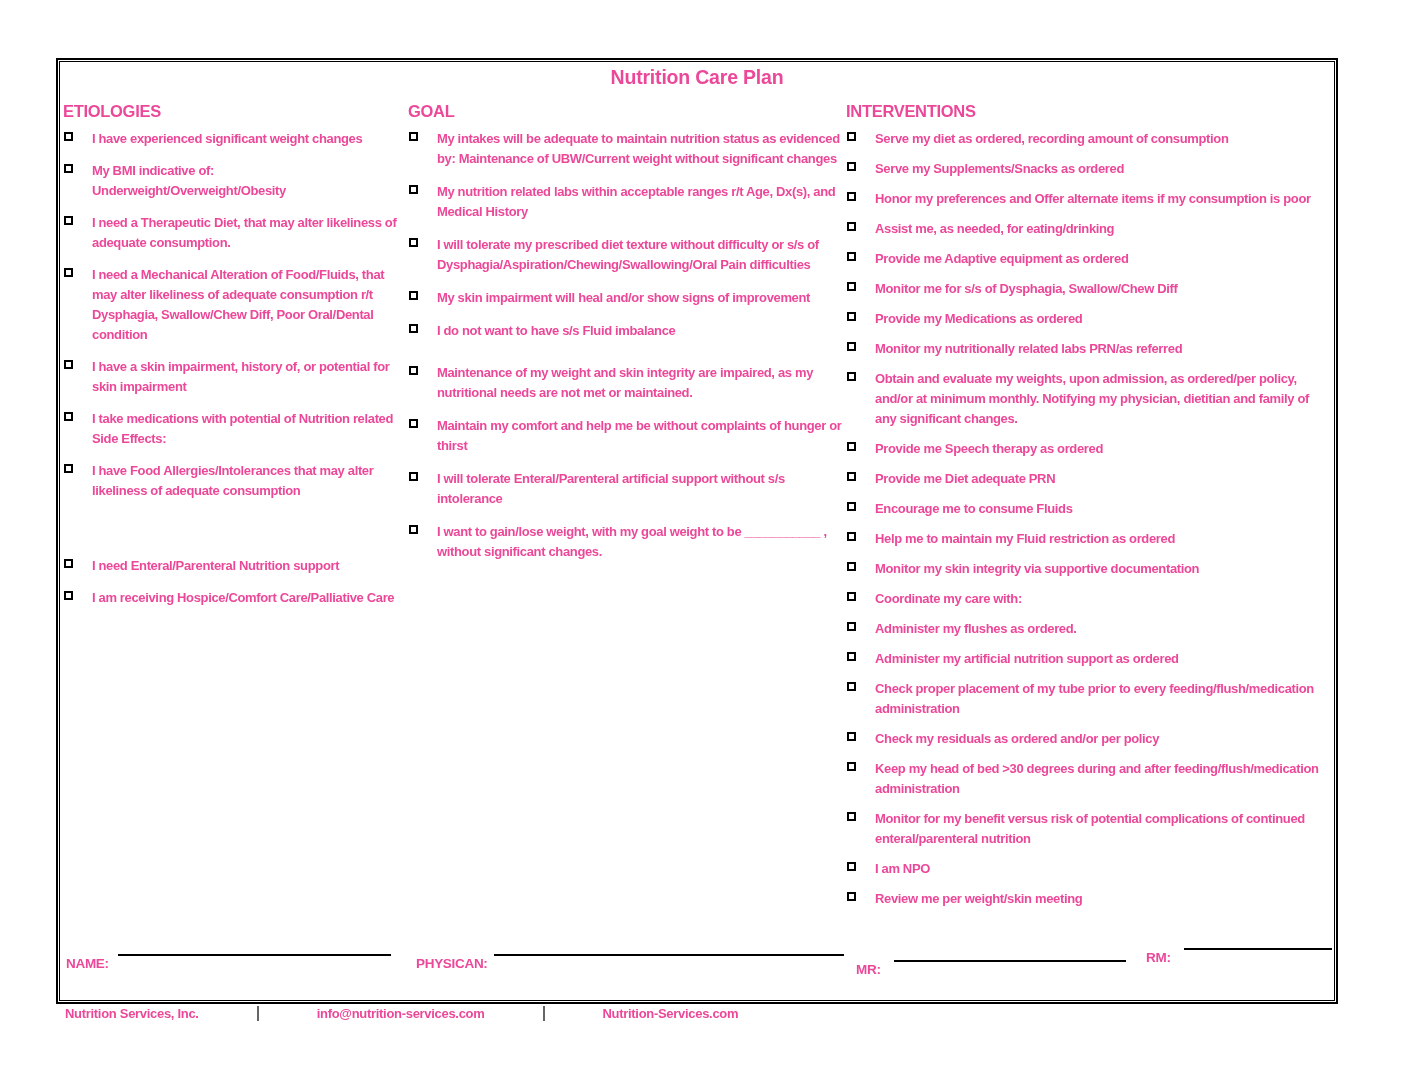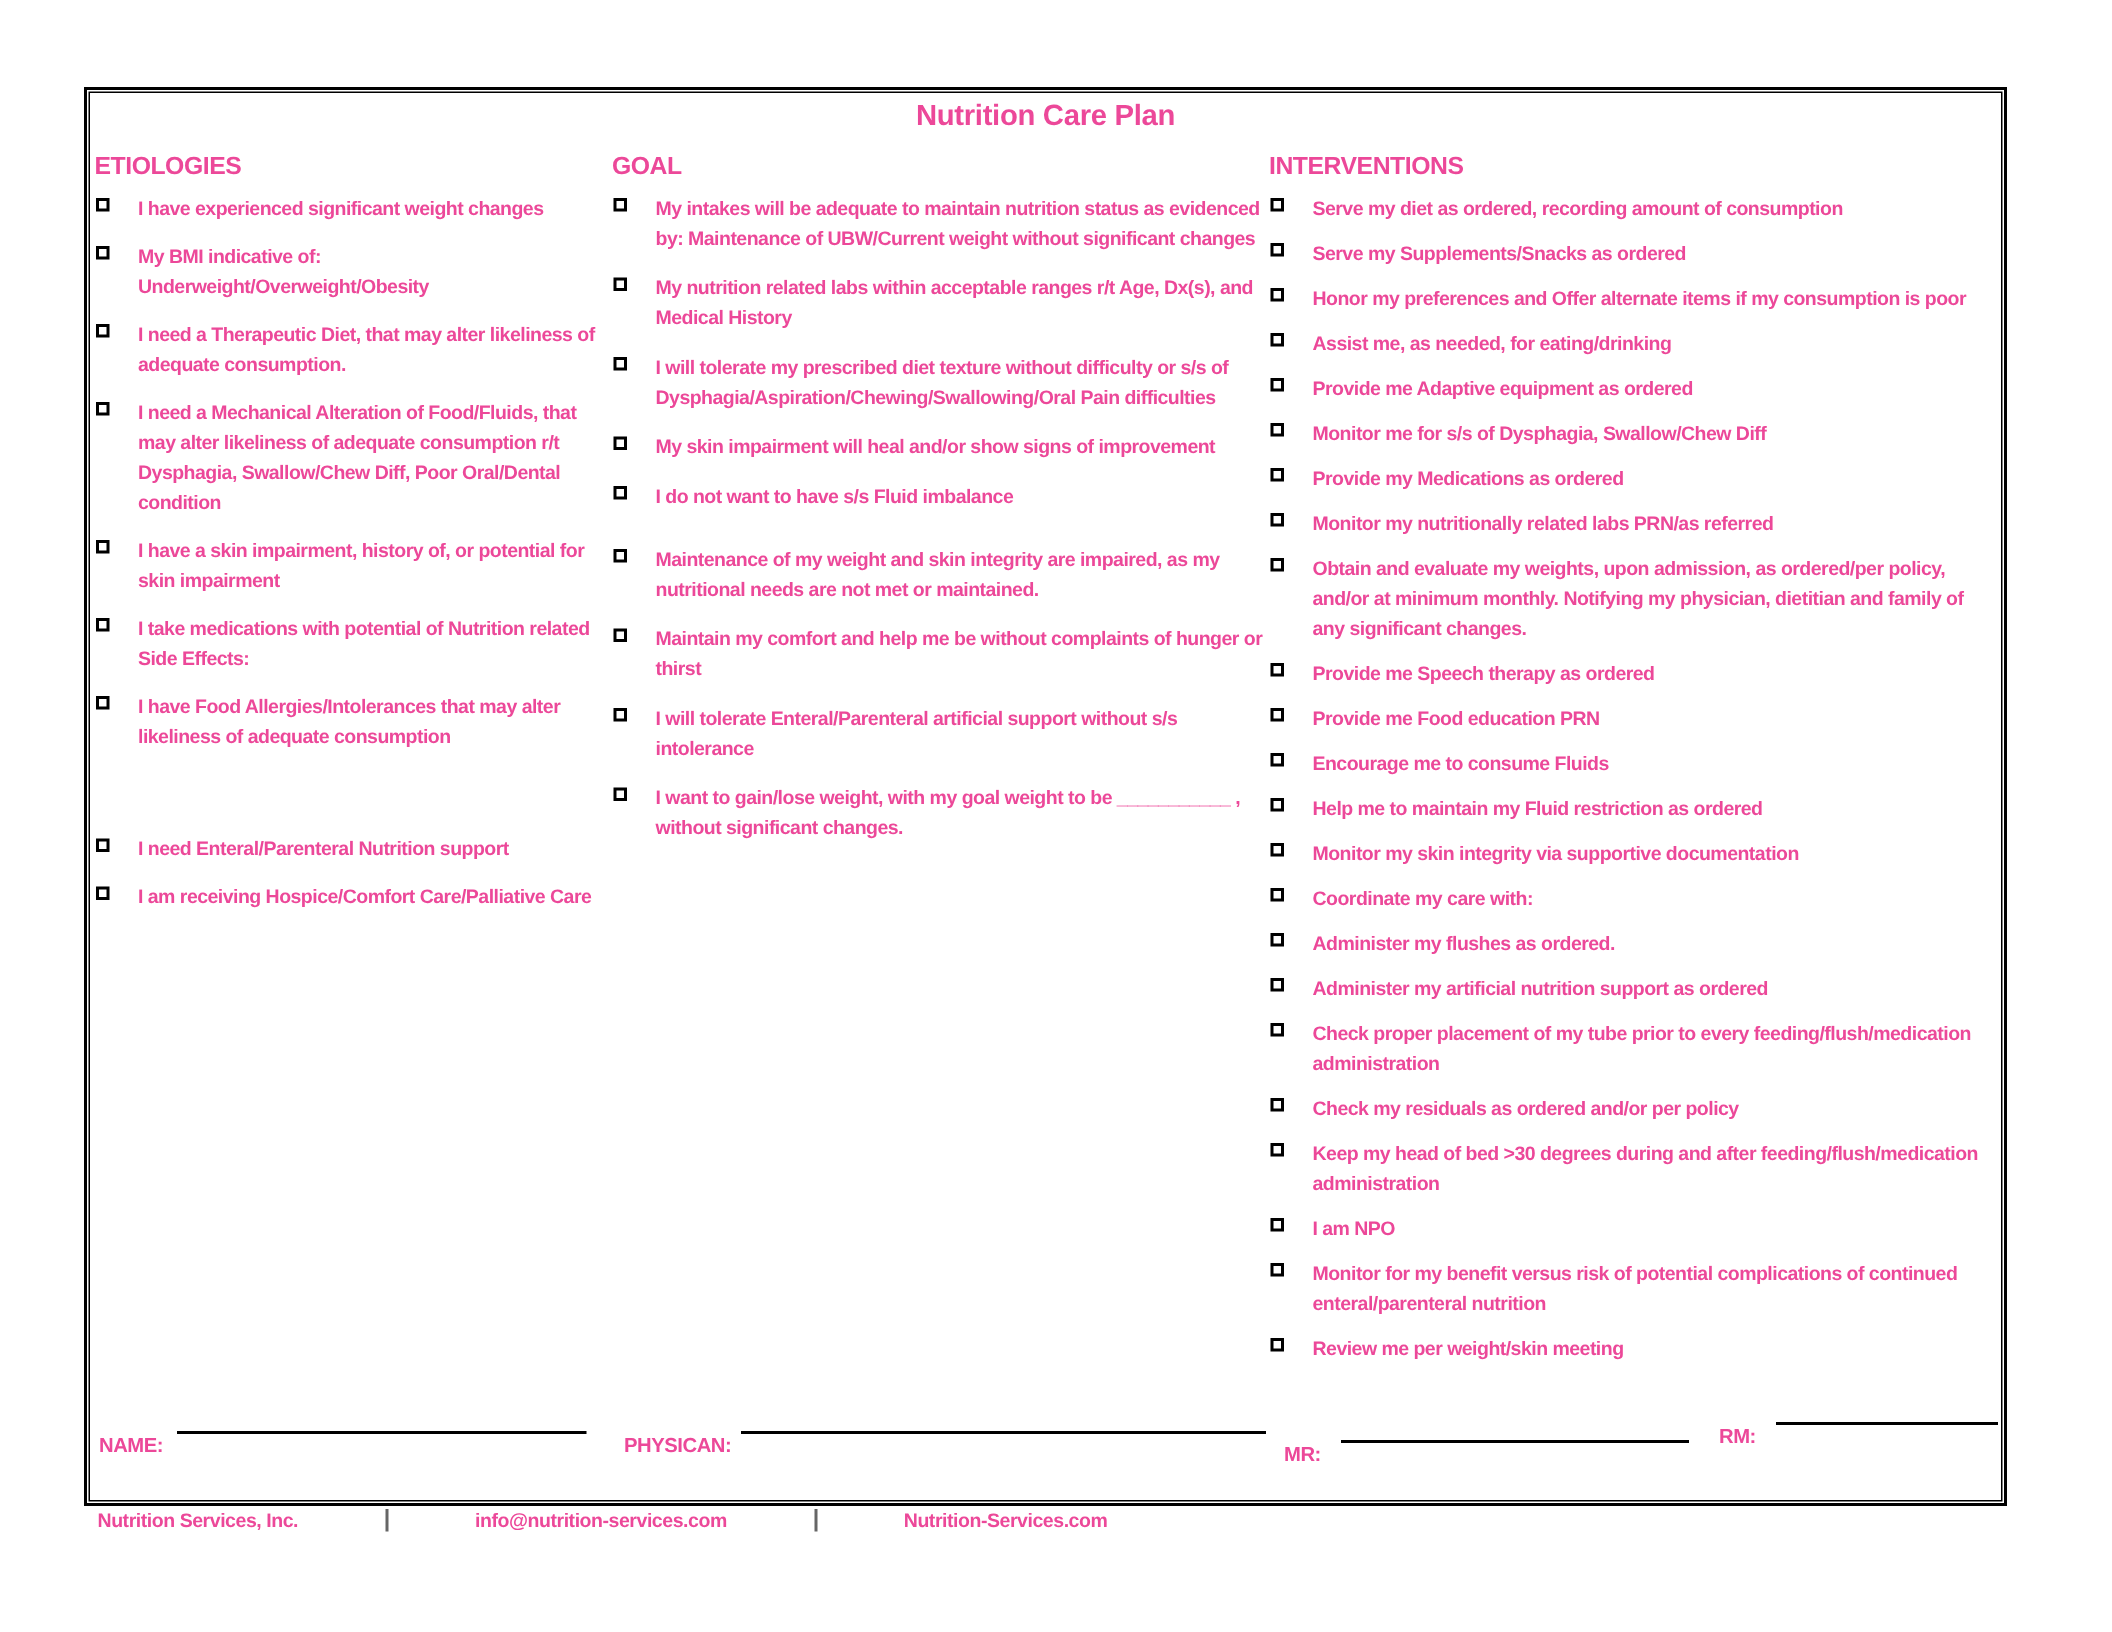--- a/index.html
+++ b/index.html
@@ -164,32 +164,32 @@
           <div class="check-item"><span class="checkbox"></span><span class="item-text">Serve my diet as ordered, recording amount of consumption</span></div>
           <div class="check-item"><span class="checkbox"></span><span class="item-text">Serve my Supplements/Snacks as ordered</span></div>
           <div class="check-item"><span class="checkbox"></span><span class="item-text">Honor my preferences and Offer alternate items if my consumption is poor</span></div>
           <div class="check-item"><span class="checkbox"></span><span class="item-text">Assist me, as needed, for eating/drinking</span></div>
           <div class="check-item"><span class="checkbox"></span><span class="item-text">Provide me Adaptive equipment as ordered</span></div>
           <div class="check-item"><span class="checkbox"></span><span class="item-text">Monitor me for s/s of Dysphagia, Swallow/Chew Diff</span></div>
           <div class="check-item"><span class="checkbox"></span><span class="item-text">Provide my Medications as ordered</span></div>
           <div class="check-item"><span class="checkbox"></span><span class="item-text">Monitor my nutritionally related labs PRN/as referred</span></div>
           <div class="check-item"><span class="checkbox"></span><span class="item-text">Obtain and evaluate my weights, upon admission, as ordered/per policy, and/or at minimum monthly. Notifying my physician, dietitian and family of any significant changes.</span></div>
           <div class="check-item"><span class="checkbox"></span><span class="item-text">Provide me Speech therapy as ordered</span></div>
-          <div class="check-item"><span class="checkbox"></span><span class="item-text">Provide me Food education PRN</span></div>
+          <div class="check-item"><span class="checkbox"></span><span class="item-text">Provide me Diet adequate PRN</span></div>
           <div class="check-item"><span class="checkbox"></span><span class="item-text">Encourage me to consume Fluids</span></div>
           <div class="check-item"><span class="checkbox"></span><span class="item-text">Help me to maintain my Fluid restriction as ordered</span></div>
           <div class="check-item"><span class="checkbox"></span><span class="item-text">Monitor my skin integrity via supportive documentation</span></div>
           <div class="check-item"><span class="checkbox"></span><span class="item-text">Coordinate my care with:</span></div>
           <div class="check-item"><span class="checkbox"></span><span class="item-text">Administer my flushes as ordered.</span></div>
           <div class="check-item"><span class="checkbox"></span><span class="item-text">Administer my artificial nutrition support as ordered</span></div>
           <div class="check-item"><span class="checkbox"></span><span class="item-text">Check proper placement of my tube prior to every feeding/flush/medication administration</span></div>
           <div class="check-item"><span class="checkbox"></span><span class="item-text">Check my residuals as ordered and/or per policy</span></div>
           <div class="check-item"><span class="checkbox"></span><span class="item-text">Keep my head of bed &gt;30 degrees during and after feeding/flush/medication administration</span></div>
+          <div class="check-item"><span class="checkbox"></span><span class="item-text">Monitor for my benefit versus risk of potential complications of continued enteral/parenteral nutrition</span></div>
           <div class="check-item"><span class="checkbox"></span><span class="item-text">I am NPO</span></div>
-          <div class="check-item"><span class="checkbox"></span><span class="item-text">Monitor for my benefit versus risk of potential complications of continued enteral/parenteral nutrition</span></div>
           <div class="check-item"><span class="checkbox"></span><span class="item-text">Review me per weight/skin meeting</span></div>
         </div>
     </div>
 
     <div class="fields-row">
       <span class="field-label lbl-name">NAME:</span>
       <span class="field-line line-name"></span>
 
       <span class="field-label lbl-physican">PHYSICAN:</span>
       <span class="field-line line-physican"></span>

